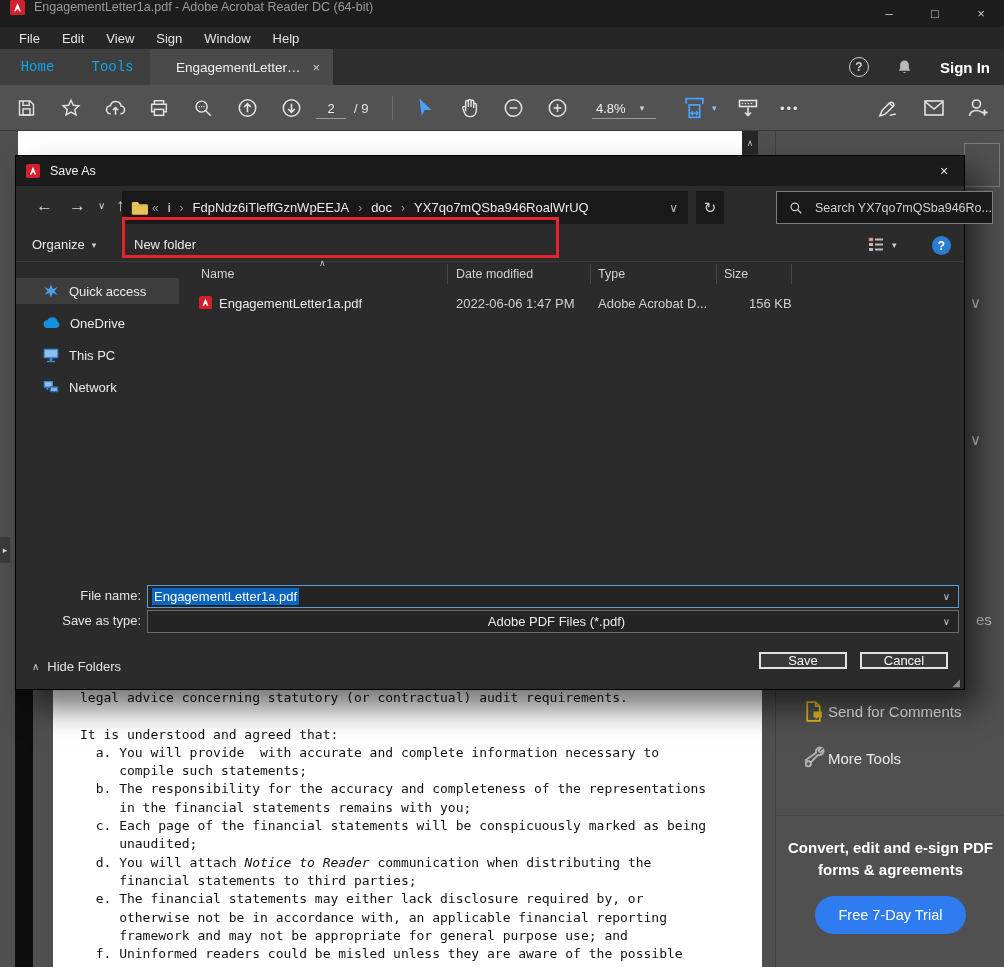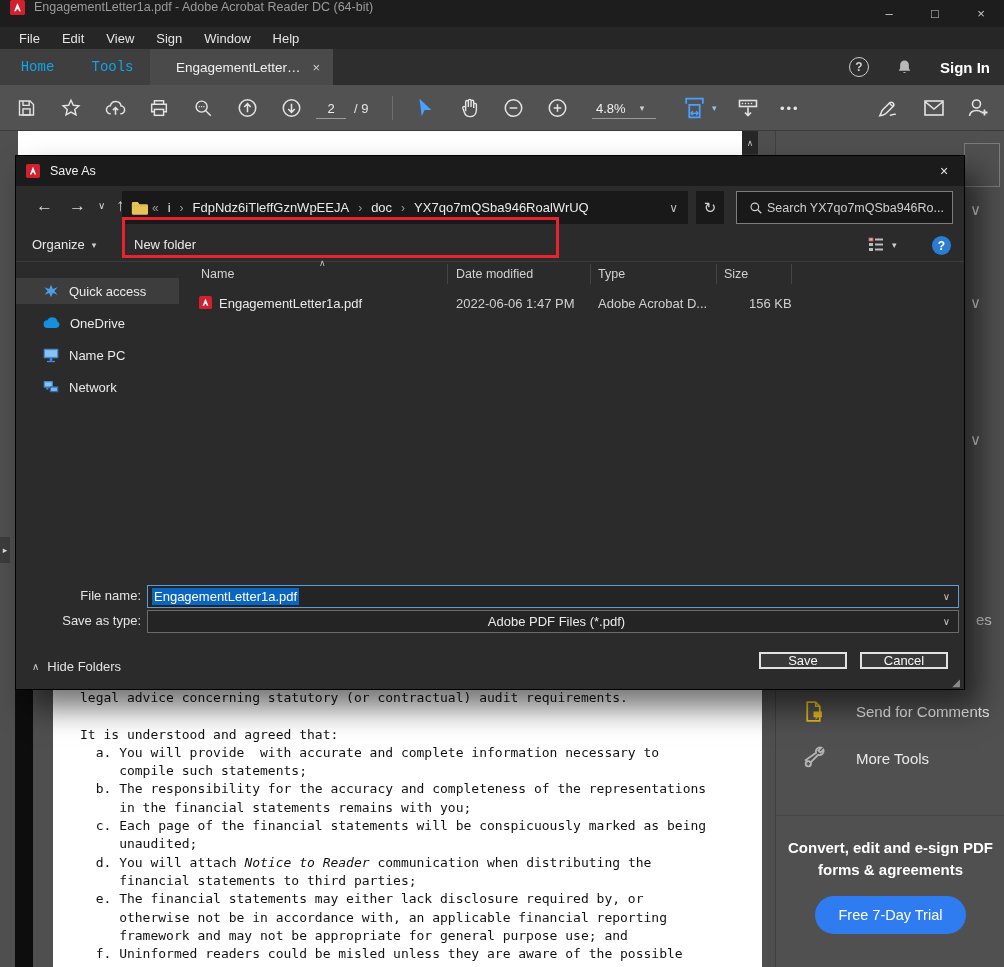--- a/index.html
+++ b/index.html
@@ -52,39 +52,39 @@
   .black-band { position:absolute; left:15px; top:690px; width:18px; height:277px; background:#0d0d0d; }
   .page-bottom { position:absolute; left:33px; top:686px; width:709px; height:281px; background:#ffffff; overflow:hidden;margin-left:20px; }
   #doc-text { padding:3px 0 0 27px; font-family:"DejaVu Sans Mono","Liberation Mono",monospace; font-size:13px; line-height:18.3px; color:#111; }
   .doc-line { white-space:pre; }
 
   
   .right-panel { position:absolute; left:775px; top:131px; width:229px; height:836px; background:#505050; border-left:1px solid #3f3f3f; }
   .rp-rect-frag { position:absolute; left:188px; top:12px; width:36px; height:44px; border:1px solid #7b7b7b; }
   .rp-chev { position:absolute; left:194px; color:#d6d6d6; font-size:15px; }
   .rp-cutoff { position:absolute; left:200px; top:480px; color:#c8c8c8; font-size:15px; }
-  .rp-item { position:absolute; left:25px; display:flex; align-items:center; gap:30px; color:#e9e9e9; font-size:15px; }
+  .rp-item { position:absolute; left:25px; display:flex; align-items:center; gap:2px; color:#e9e9e9; font-size:15px; }
   .rp-divider { position:absolute; left:0; top:684px; width:229px; height:1px; background:#444444; }
   .rp-promo { position:absolute; left:0; top:706px; width:229px; text-align:center; color:#ffffff; font-weight:bold; font-size:15px; line-height:22px; }
   .trial-btn { position:absolute; left:39px; top:765px; width:151px; height:38px; border-radius:19px; background:#2e7cf0; color:#ffffff; font-size:14.5px; display:flex; align-items:center; justify-content:center; }
 
   
   .dialog { position:absolute; left:15px; top:155px; width:950px; height:535px; background:#2b2b2b; border:1px solid #000; box-shadow:14px 18px 28px rgba(0,0,0,.55); }
   .dlg-titlebar { position:absolute; left:0; top:0; width:100%; height:30px; background:#1b1b1b; display:flex; align-items:center; }
   .dlg-titlebar .dlg-title { margin-left:10px; color:#f0f0f0; font-size:12.5px; }
   .dlg-close { position:absolute; right:0; top:0; width:40px; height:30px; display:flex; align-items:center; justify-content:center; color:#e3e3e3; font-size:14px; }
 
   .dlg-nav { position:absolute; left:0; top:30px; width:100%; height:44px; }
   .nav-arrow { position:absolute; top:10px; color:#d5d5d5; font-size:17px; }
   .crumb-bar { position:absolute; left:106px; top:5px; width:566px; height:33px; background:#191919; display:flex; align-items:center; }
   .crumb-bar .crumb-txt { color:#eaeaea; font-size:13px; margin:0 5px; white-space:nowrap; }
   .crumb-sep { color:#9a9a9a; font-size:12px; margin:0 4px; }
   .crumb-chevron { position:absolute; right:10px; color:#bdbdbd; font-size:12px; }
   .nav-refresh { position:absolute; left:680px; top:5px; width:28px; height:33px; background:#191919; color:#cfcfcf; font-size:15px; display:flex; align-items:center; justify-content:center; }
-  .search-box { position:absolute; left:720px; top:5px; width:217px; height:33px; background:#191919; border:1px solid #7d7d7d; display:flex; align-items:center; padding-left:12px; gap:4px; }
+  .search-box { position:absolute; left:760px; top:5px; width:217px; height:33px; background:#191919; border:1px solid #7d7d7d; display:flex; align-items:center; padding-left:12px; gap:12px; }
   .search-box input { flex:1; background:transparent; border:none; outline:none; color:#cfcfcf; font-size:12.5px; font-family:"Liberation Sans",sans-serif; }
   .search-box input::placeholder { color:#cfcfcf; opacity:1; }
   .red-box { position:absolute; left:106px; top:31px; width:437px; height:41px; border:3px solid #e8232e; pointer-events:none; z-index:40; }
 
   .dlg-cmd { position:absolute; left:0; top:74px; width:100%; height:32px; border-bottom:1px solid #3c3c3c; }
   .cmd-item { position:absolute; top:7px; color:#e8e8e8; font-size:13px; display:flex; align-items:center; gap:7px; }
   .cmd-caret { font-size:9px; color:#cdcdcd; }
   .view-btn { position:absolute; left:852px; top:7px; display:flex; align-items:center; gap:8px; color:#cdcdcd; }
   .help-btn { position:absolute; left:916px; top:6px; width:19px; height:19px; border-radius:50%; background:#2b7cd3; color:#fff; font-size:12px; font-weight:bold; display:flex; align-items:center; justify-content:center; }
 
@@ -428,21 +428,21 @@
       </div>
       <div class="side-item" style="top:80px">
         <span>
           <svg width="16" height="15" viewBox="0 0 24 22">
               <rect x="1" y="1" width="22" height="14" rx="1.5" fill="#3f8cd6"></rect>
               <rect x="3" y="3" width="18" height="10" fill="#8ec2ee"></rect>
               <rect x="10" y="15" width="4" height="4" fill="#3f8cd6"></rect>
               <rect x="6" y="19" width="12" height="2" fill="#3f8cd6"></rect>
             </svg>
         </span>
-        <span>Name PC</span>
+        <span>This PC</span>
       </div>
       <div class="side-item" style="top:112px">
         <span>
           <svg width="16" height="14" viewBox="0 0 24 20">
               <rect x="1" y="1" width="14" height="10" rx="1" fill="#3f8cd6"></rect>
               <rect x="3" y="3" width="10" height="6" fill="#8ec2ee"></rect>
               <rect x="10" y="9" width="13" height="9" rx="1" fill="#2f6ea8"></rect>
               <rect x="12" y="11" width="9" height="5" fill="#7fb4e4"></rect>
               <rect x="5" y="11" width="3" height="3" fill="#3f8cd6"></rect>
             </svg>

